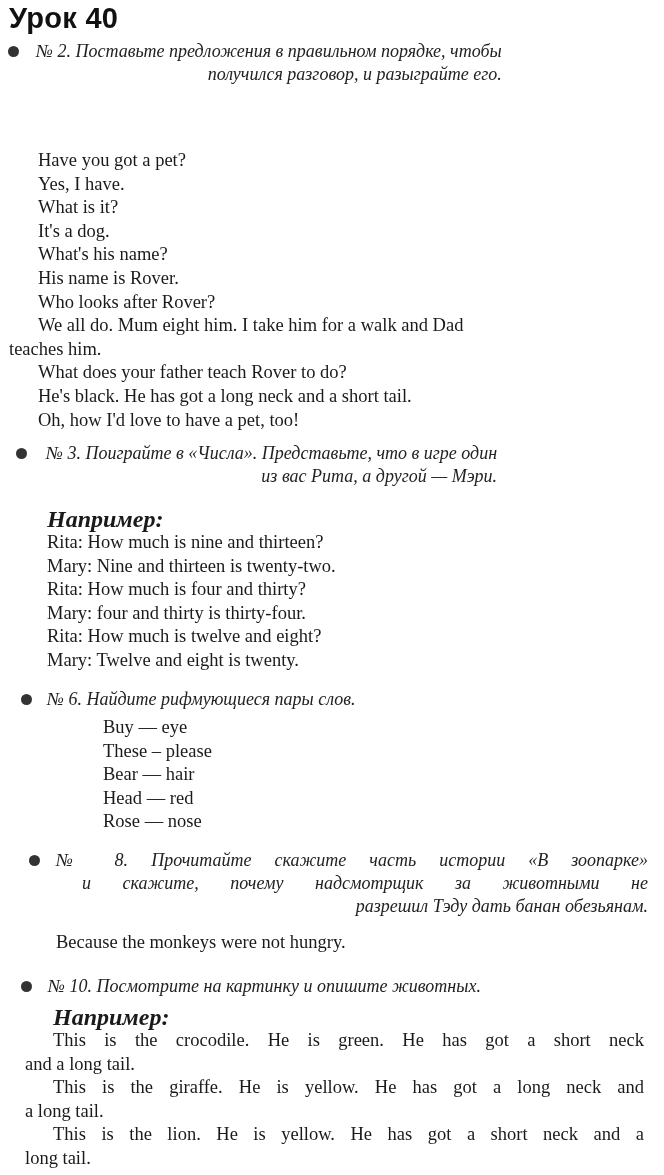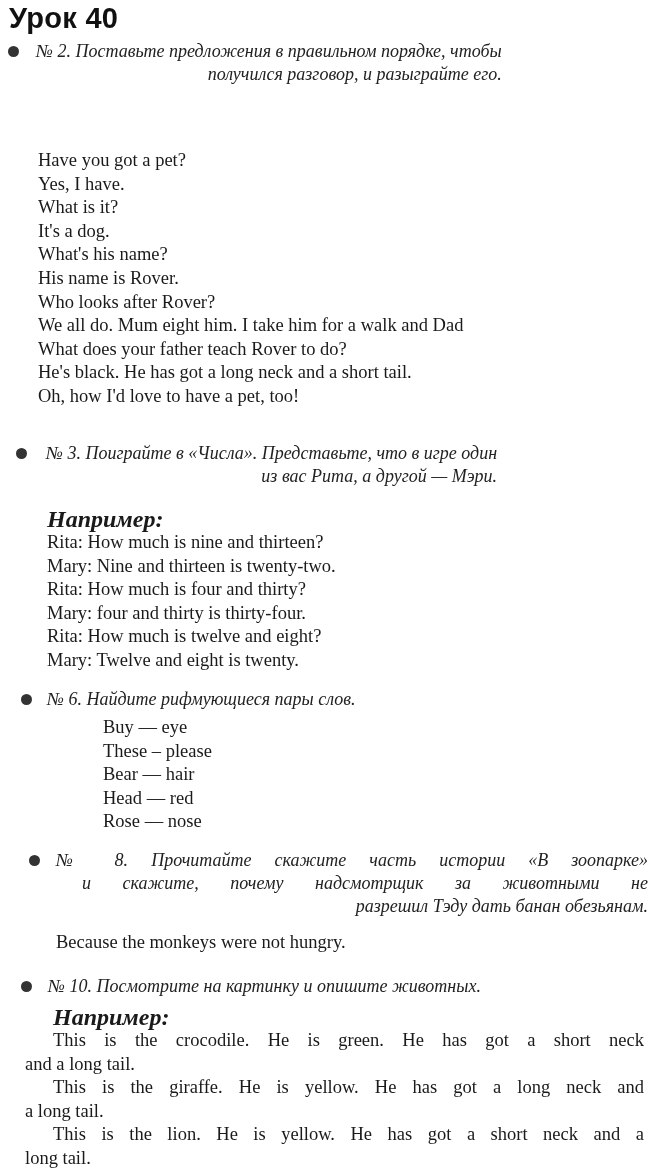--- a/index.html
+++ b/index.html
@@ -47,20 +47,21 @@
   </div>
   <div class="lines" style="left:38px; top:101px;margin-top:48px;">
     <span class="line">Have you got a pet?</span>
     <span class="line">Yes, I have.</span>
     <span class="line">What is it?</span>
     <span class="line">It's a dog.</span>
     <span class="line">What's his name?</span>
     <span class="line">His name is Rover.</span>
     <span class="line">Who looks after Rover?</span>
     <span class="line">We all do. Mum eight him. I take him for a walk and Dad</span>
+    <span class="line out">teaches him.</span>
     <span class="line">What does your father teach Rover to do?</span>
     <span class="line">He's black. He has got a long neck and a short tail.</span>
     <span class="line">Oh, how I'd love to have a pet, too!</span>
   </div>
 
   <div class="task" style="left:46px; top:442px;">
     <span class="bullet" style="left:-30px;"></span>
     <span class="tline"><span>№ 3.</span> <span>Поиграйте в «Числа». Представьте, что в игре один</span></span>
     <span class="tline indent">из вас Рита, а другой — Мэри.</span>
   </div>

